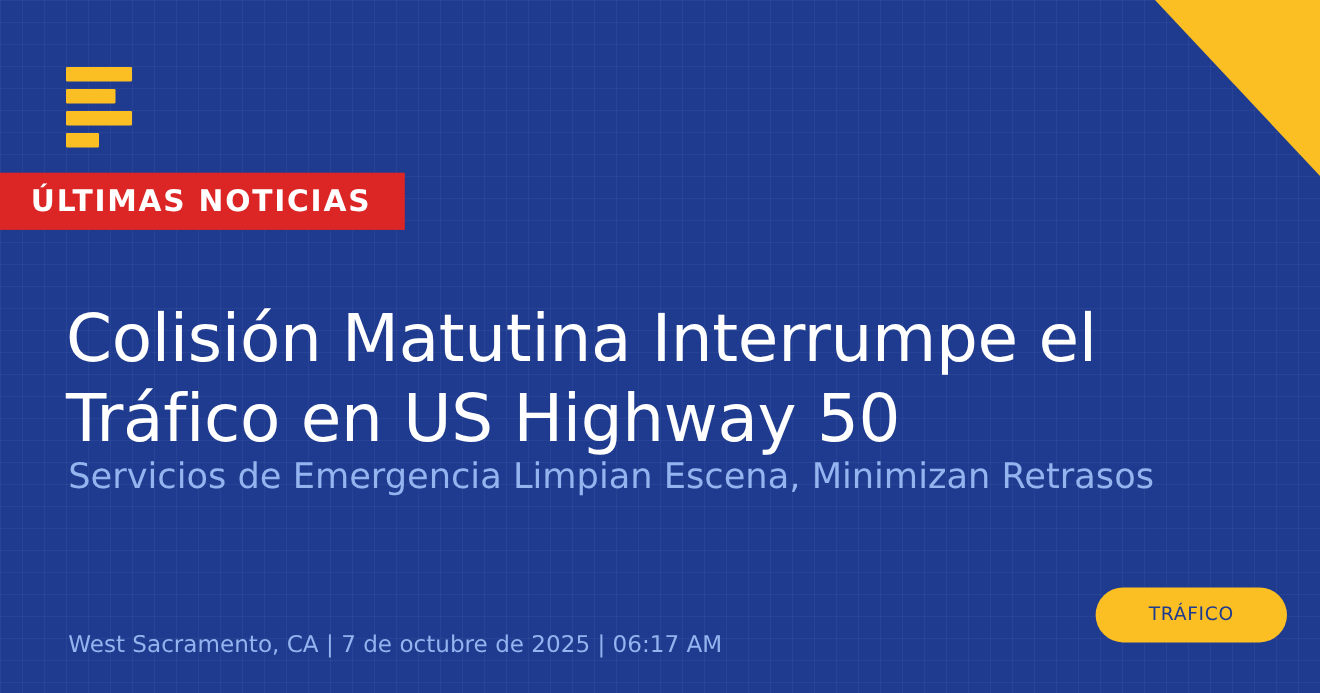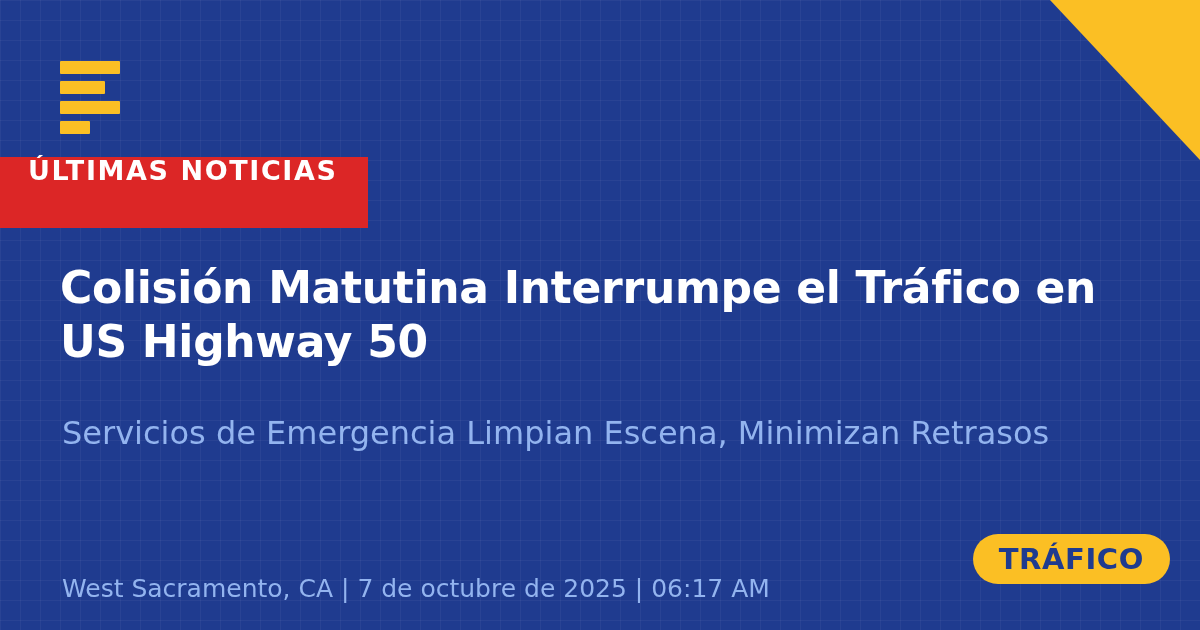--- a/index.html
+++ b/index.html
@@ -52,45 +52,45 @@
   }
   .logo-bar.w-long  { width: 60px; }
   .logo-bar.w-mid   { width: 45px; }
   .logo-bar.w-short { width: 30px; }
 
   
   .breaking-badge {
     position: absolute;
     left: 0;
     top: 157px;
-    height: 71px;
+    height: 52px;
     background: #dc2626;
     display: flex;
-    align-items: flex-start;
+    align-items: center;
     padding: 0 30px 0 28px;
     box-sizing: border-box;
   }
   .breaking-badge-label {
     color: #ffffff;
     font-size: 27px;
     font-weight: bold;
     letter-spacing: 1.6px;
     line-height: 1;
     white-space: nowrap;
   }
 
   
   .headline {
     position: absolute;
     left: 60px;
     top: 232px;
     width: 1090px;
     color: #ffffff;
-    font-size: 44px;
-    font-weight: bold;
+    font-size: 60px;
+    font-weight: normal;
     line-height: 1.22;
     letter-spacing: -0.3px;
   }
 
   
   .subtitle {
     position: absolute;
     left: 62px;
     top: 381px;
     width: 1000px;
@@ -99,21 +99,21 @@
     font-weight: normal;
     line-height: 1.3;
   }
 
   
   .meta {
     position: absolute;
     left: 62px;
     top: 574px;
     color: #93b4ef;
-    font-size: 25px;
+    font-size: 21px;
     font-weight: normal;
     line-height: 1.2;
     white-space: nowrap;
   }
 
   
   .category-pill {
     position: absolute;
     right: 30px;
     top: 534px;
@@ -122,22 +122,22 @@
     background: #fbbf24;
     border-radius: 25px;
     display: flex;
     align-items: center;
     justify-content: center;
     box-sizing: border-box;
     padding: 0 26px;
   }
   .category-pill-label {
     color: #1f3b8f;
-    font-size: 29px;
-    font-weight: bold;
+    font-size: 17px;
+    font-weight: normal;
     letter-spacing: 0.6px;
     line-height: 1;
     white-space: nowrap;
   }
 </style>
 </head>
 <body>
 
 <div class="card">
 

